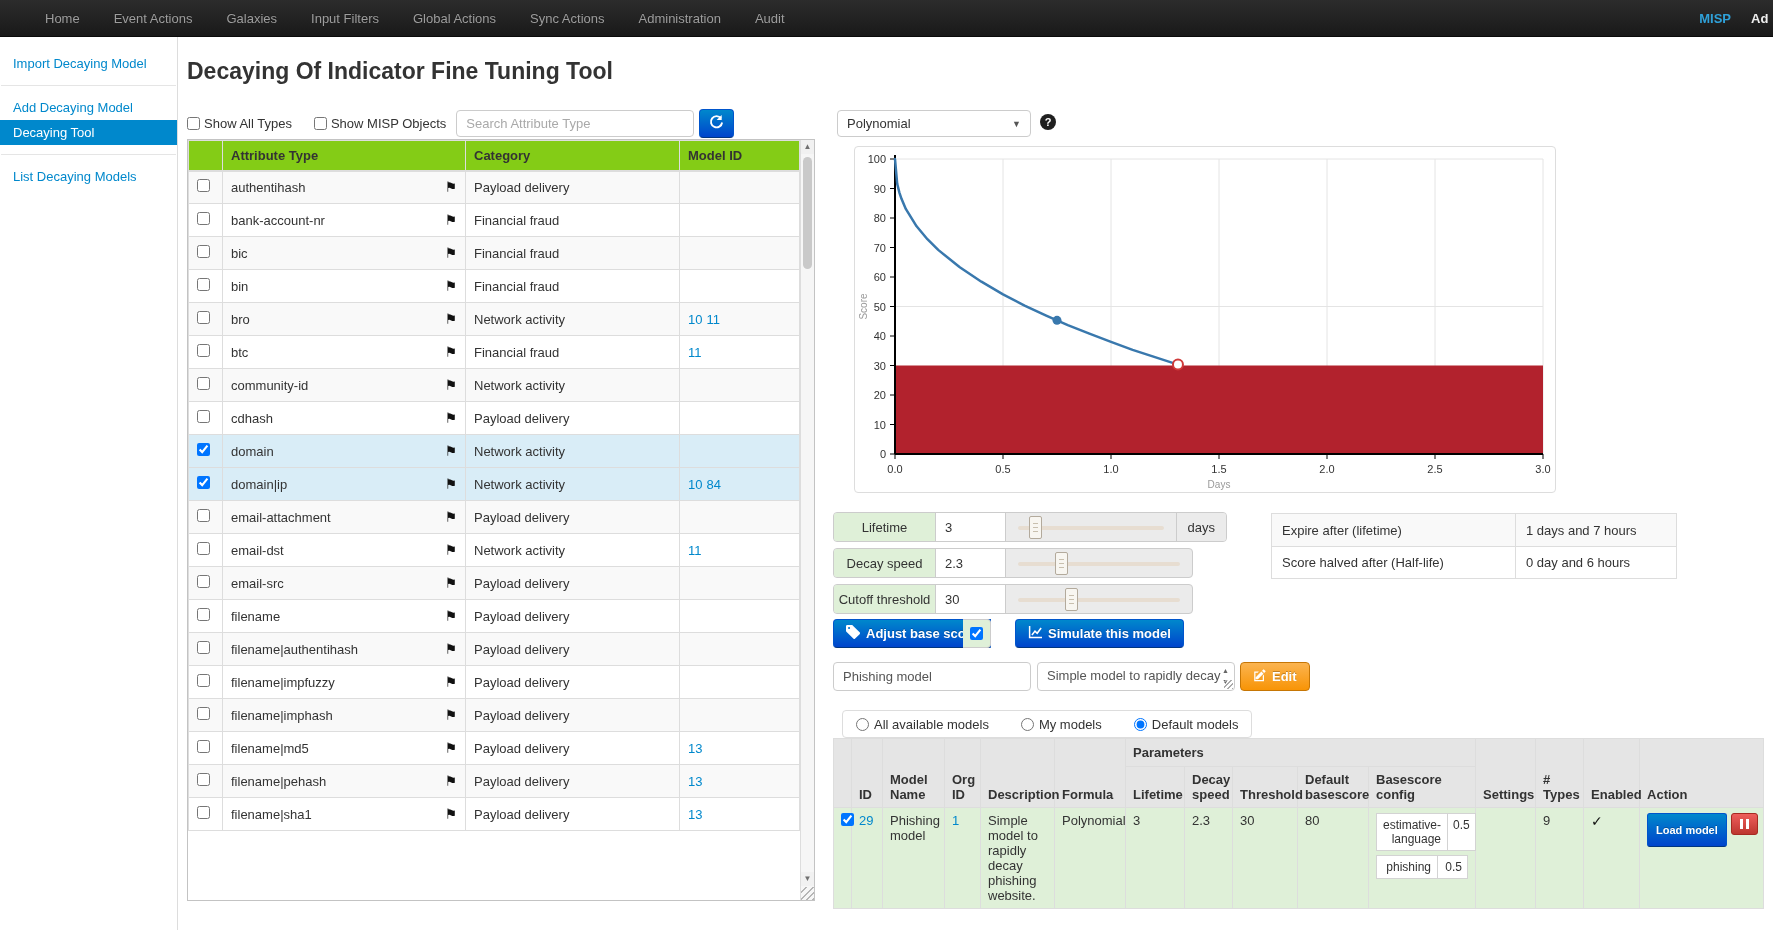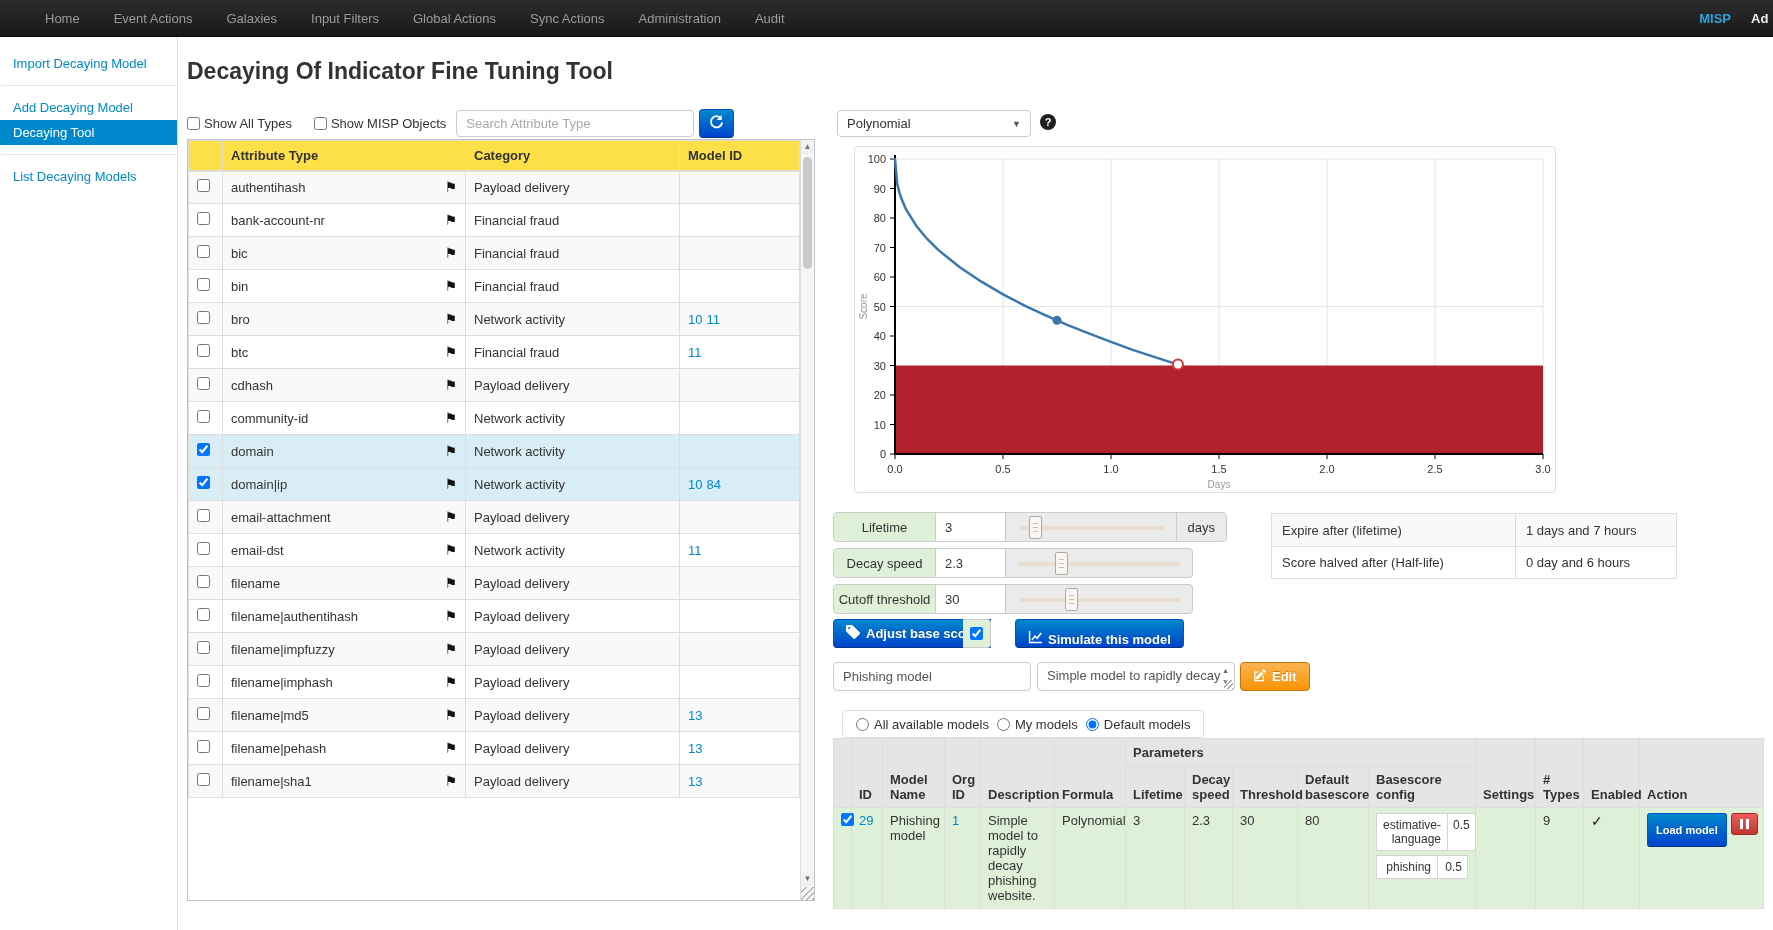--- a/index.html
+++ b/index.html
@@ -38,21 +38,21 @@
   .search-input::placeholder { color:#a9a9a9; }
   .btn-blue { background:linear-gradient(#0088cc,#0044cc); border:1px solid #0055cc;
     border-bottom-color:#003580; color:#fff; font-weight:bold; font-size:13px; border-radius:4px;
     display:inline-flex; align-items:center; justify-content:center; gap:6px; cursor:pointer;
     text-shadow:0 -1px 0 rgba(0,0,0,.25); }
   .search-btn { width:35px; height:29px; margin-left:5px; }
   .attr-wrap { position:absolute; left:0; right:0; top:31px; bottom:0; border:1px solid #c3c3c3; }
   .attr-scroll { position:absolute; left:0; top:0; right:14px; bottom:0; overflow:hidden; }
   table.attr { width:100%; border-collapse:collapse; table-layout:fixed; font-size:13px; }
   table.attr th, table.attr td { border:1px solid #ddd; padding:0 8px; height:33px; text-align:left; }
-  table.attr th { height:30px; font-weight:bold; border-bottom:2px solid #ddd; background:#fde047; }
+  table.attr th { height:30px; font-weight:bold; border-bottom:2px solid #ddd; background:#84cc16; }
   table.attr tr:nth-child(odd) td { background:#f9f9f9; }
   table.attr tr:nth-child(even) td { background:#fff; }
   table.attr tr.checked td { background:#d9edf7; }
   .type-cell { display:flex; align-items:center; }
   .type-cell .flag { margin-left:auto; font-size:14px; color:#111; }
   td.cb-col, th.cb-col { text-align:center; padding:0 4px; }
   a.mlink { color:#0088cc; text-decoration:none; margin-right:4px; cursor:pointer; }
   
   .vscroll { position:absolute; right:0; top:0; bottom:0; width:14px; background:#f6f6f6;
     border-left:1px solid #ddd; }
@@ -102,40 +102,40 @@
   .sum-label { width:244px; padding:0 10px; border-right:1px solid #ddd; align-self:stretch;
     display:flex; align-items:center; }
   .sum-value { padding:0 10px; }
 
   
   .adjust-btn { position:absolute; left:833px; top:619px; height:29px; padding:0 12px;
     border-radius:4px 0 0 4px; }
   .adjust-append { position:absolute; left:963px; top:619px; width:28px; height:29px;
     background:#dff0d8; border:1px solid #ccc; border-left:none; border-radius:0 4px 4px 0;
     display:flex; align-items:center; justify-content:center; }
-  .simulate-btn { position:absolute; left:1015px; top:619px; height:29px; padding:0 12px; border-radius:4px;align-items:flex-end; }
+  .simulate-btn { position:absolute; left:1015px; top:619px; height:29px; padding:0 12px; border-radius:4px; }
 
   .name-input { position:absolute; left:833px; top:662px; width:198px; height:29px;
     border:1px solid #ccc; border-radius:4px; padding:0 9px; font-size:13px; color:#555;
     font-family:"Liberation Sans","DejaVu Sans",sans-serif; }
   .desc-box { position:absolute; left:1037px; top:662px; width:198px; height:29px;
     border:1px solid #ccc; border-radius:4px; background:#fff; font-size:13px; color:#555;
     padding:5px 18px 0 9px; white-space:nowrap; overflow:hidden; }
   .spin { position:absolute; right:2px; top:2px; width:13px; display:flex; flex-direction:column;
     align-items:center; color:#666; font-size:7px; line-height:11px; cursor:pointer; }
   .desc-grip { position:absolute; right:1px; bottom:1px; width:9px; height:9px;
     background:repeating-linear-gradient(-45deg,#aaa 0 1px,transparent 1px 3.5px); }
   .edit-btn { position:absolute; left:1240px; top:662px; height:29px; padding:0 12px; border-radius:4px;
     background:linear-gradient(#fbb450,#f89406); border:1px solid #c67605; color:#fff;
     font-weight:bold; font-size:13px; display:inline-flex; align-items:center; gap:6px;
     text-shadow:0 -1px 0 rgba(0,0,0,.25); cursor:pointer; }
 
   
   .radio-box { position:absolute; left:842px; top:710px; height:28px; border:1px solid #ddd;
-    border-radius:4px; background:#fff; display:inline-flex; align-items:center; gap:8px;
+    border-radius:4px; background:#fff; display:inline-flex; align-items:center; gap:32px;
     padding:0 13px; font-size:13px; }
   .radio-box label { display:inline-flex; align-items:center; gap:5px; cursor:pointer; }
 
   
   .models { position:absolute; left:833px; top:738px; width:930px; border-collapse:collapse;
     table-layout:fixed; font-size:13px; background:#fff; }
   .models th, .models td { border:1px solid #ddd; padding:5px 7px; text-align:left; }
   .models thead th { font-weight:bold; vertical-align:bottom; background:#e5e5e5; }
   .models thead .group-h { vertical-align:middle; height:28px; }
   .models tbody td { background:#dff0d8; vertical-align:top; }
@@ -279,36 +279,36 @@
                   <span class="flag">⚑</span>
                 </div>
               </td>
               <td>Financial fraud</td>
               <td><a class="mlink">11</a></td>
             </tr>
             <tr>
               <td class="cb-col"><input type="checkbox" style=""></td>
               <td>
                 <div class="type-cell">
+                  <span>community-id</span>
+                  <span class="flag">⚑</span>
+                </div>
+              </td>
+              <td>Network activity</td>
+              <td></td>
+            </tr>
+            <tr>
+              <td class="cb-col"><input type="checkbox" style=""></td>
+              <td>
+                <div class="type-cell">
                   <span>cdhash</span>
                   <span class="flag">⚑</span>
                 </div>
               </td>
               <td>Payload delivery</td>
-              <td></td>
-            </tr>
-            <tr>
-              <td class="cb-col"><input type="checkbox" style=""></td>
-              <td>
-                <div class="type-cell">
-                  <span>community-id</span>
-                  <span class="flag">⚑</span>
-                </div>
-              </td>
-              <td>Network activity</td>
               <td></td>
             </tr>
             <tr class="checked">
               <td class="cb-col"><input type="checkbox" checked="" style=""></td>
               <td>
                 <div class="type-cell">
                   <span>domain</span>
                   <span class="flag">⚑</span>
                 </div>
               </td>
@@ -340,20 +340,31 @@
             <tr>
               <td class="cb-col"><input type="checkbox" style=""></td>
               <td>
                 <div class="type-cell">
                   <span>email-dst</span>
                   <span class="flag">⚑</span>
                 </div>
               </td>
               <td>Network activity</td>
               <td><a class="mlink">11</a></td>
+            </tr>
+            <tr>
+              <td class="cb-col"><input type="checkbox" style=""></td>
+              <td>
+                <div class="type-cell">
+                  <span>email-src</span>
+                  <span class="flag">⚑</span>
+                </div>
+              </td>
+              <td>Payload delivery</td>
+              <td></td>
             </tr>
             <tr>
               <td class="cb-col"><input type="checkbox" style=""></td>
               <td>
                 <div class="type-cell">
                   <span>filename</span>
                   <span class="flag">⚑</span>
                 </div>
               </td>
               <td>Payload delivery</td>

